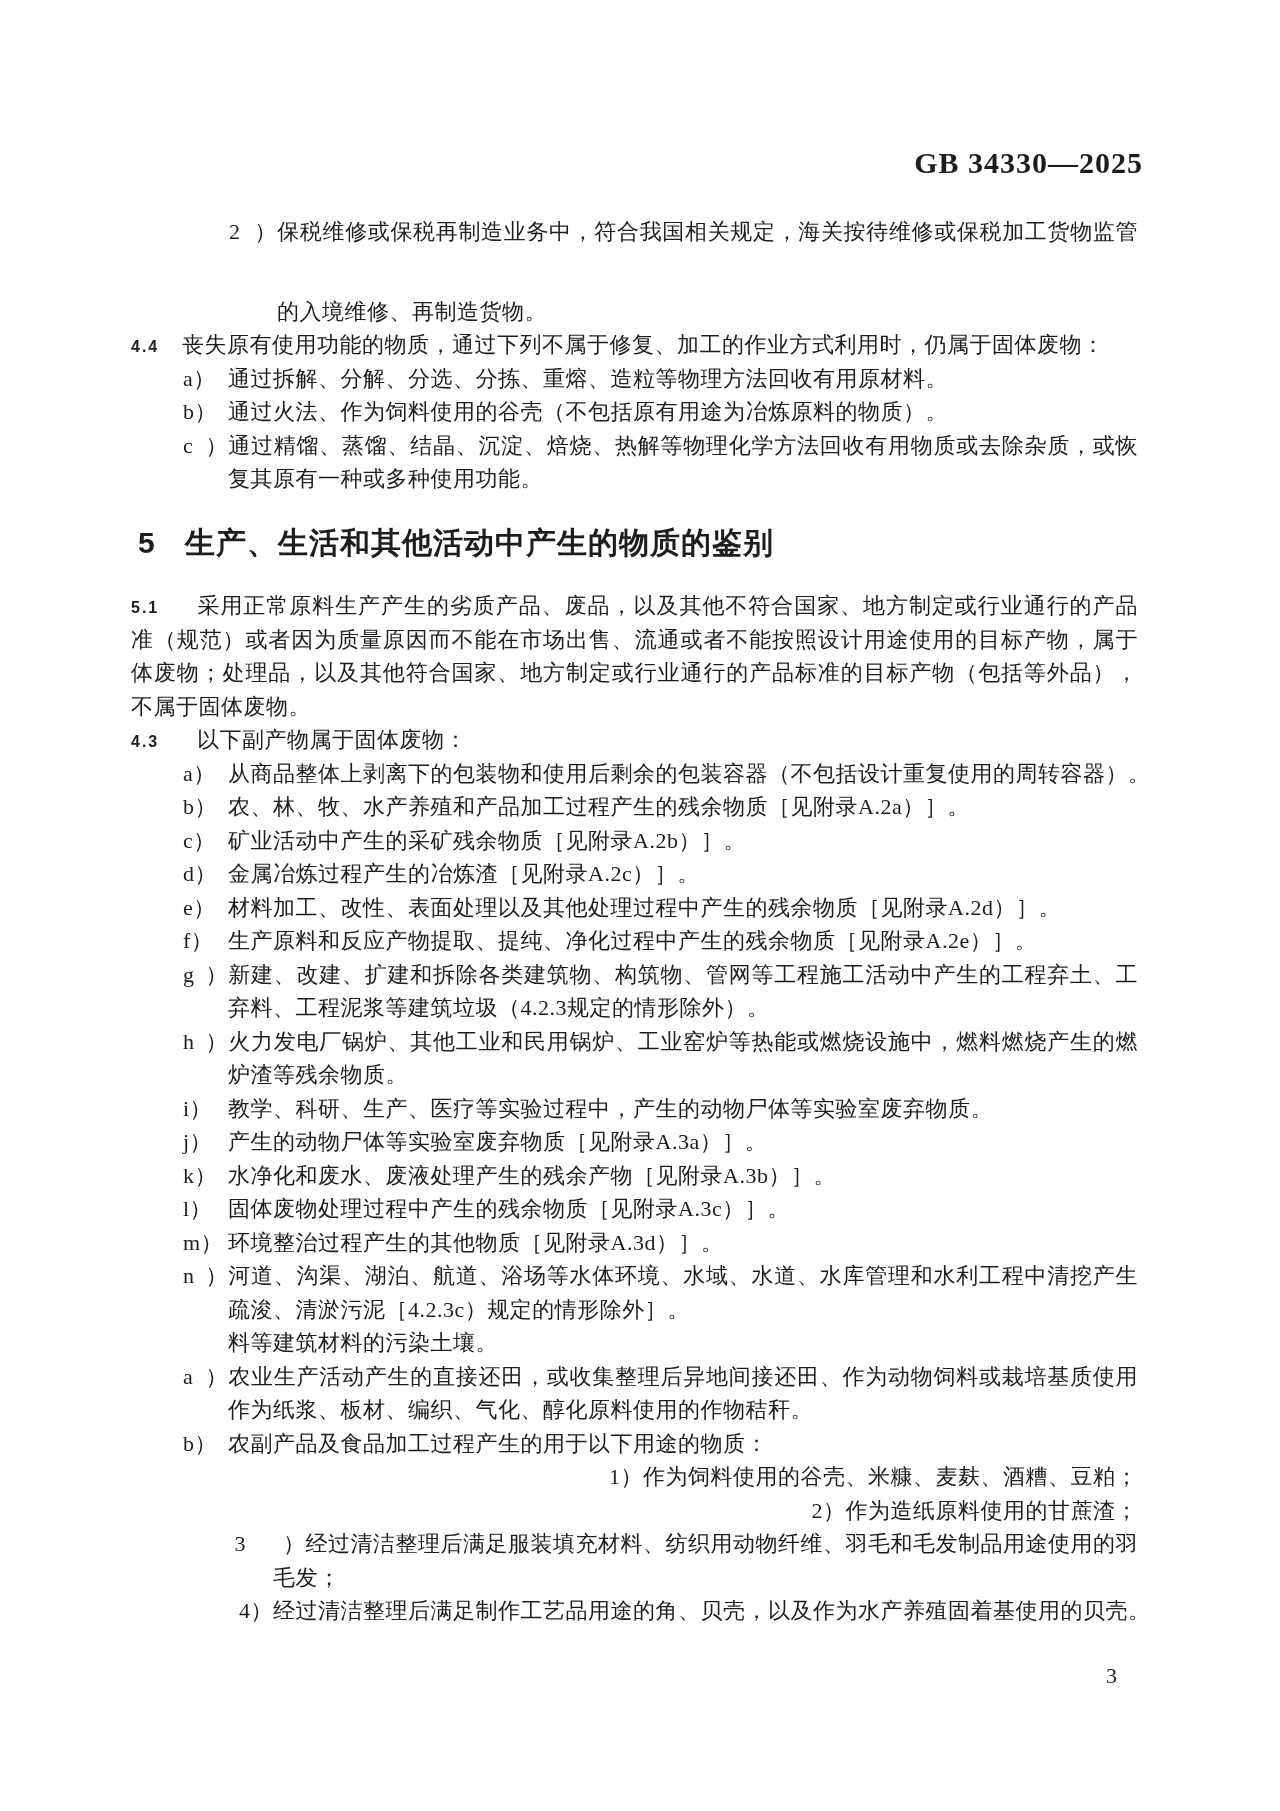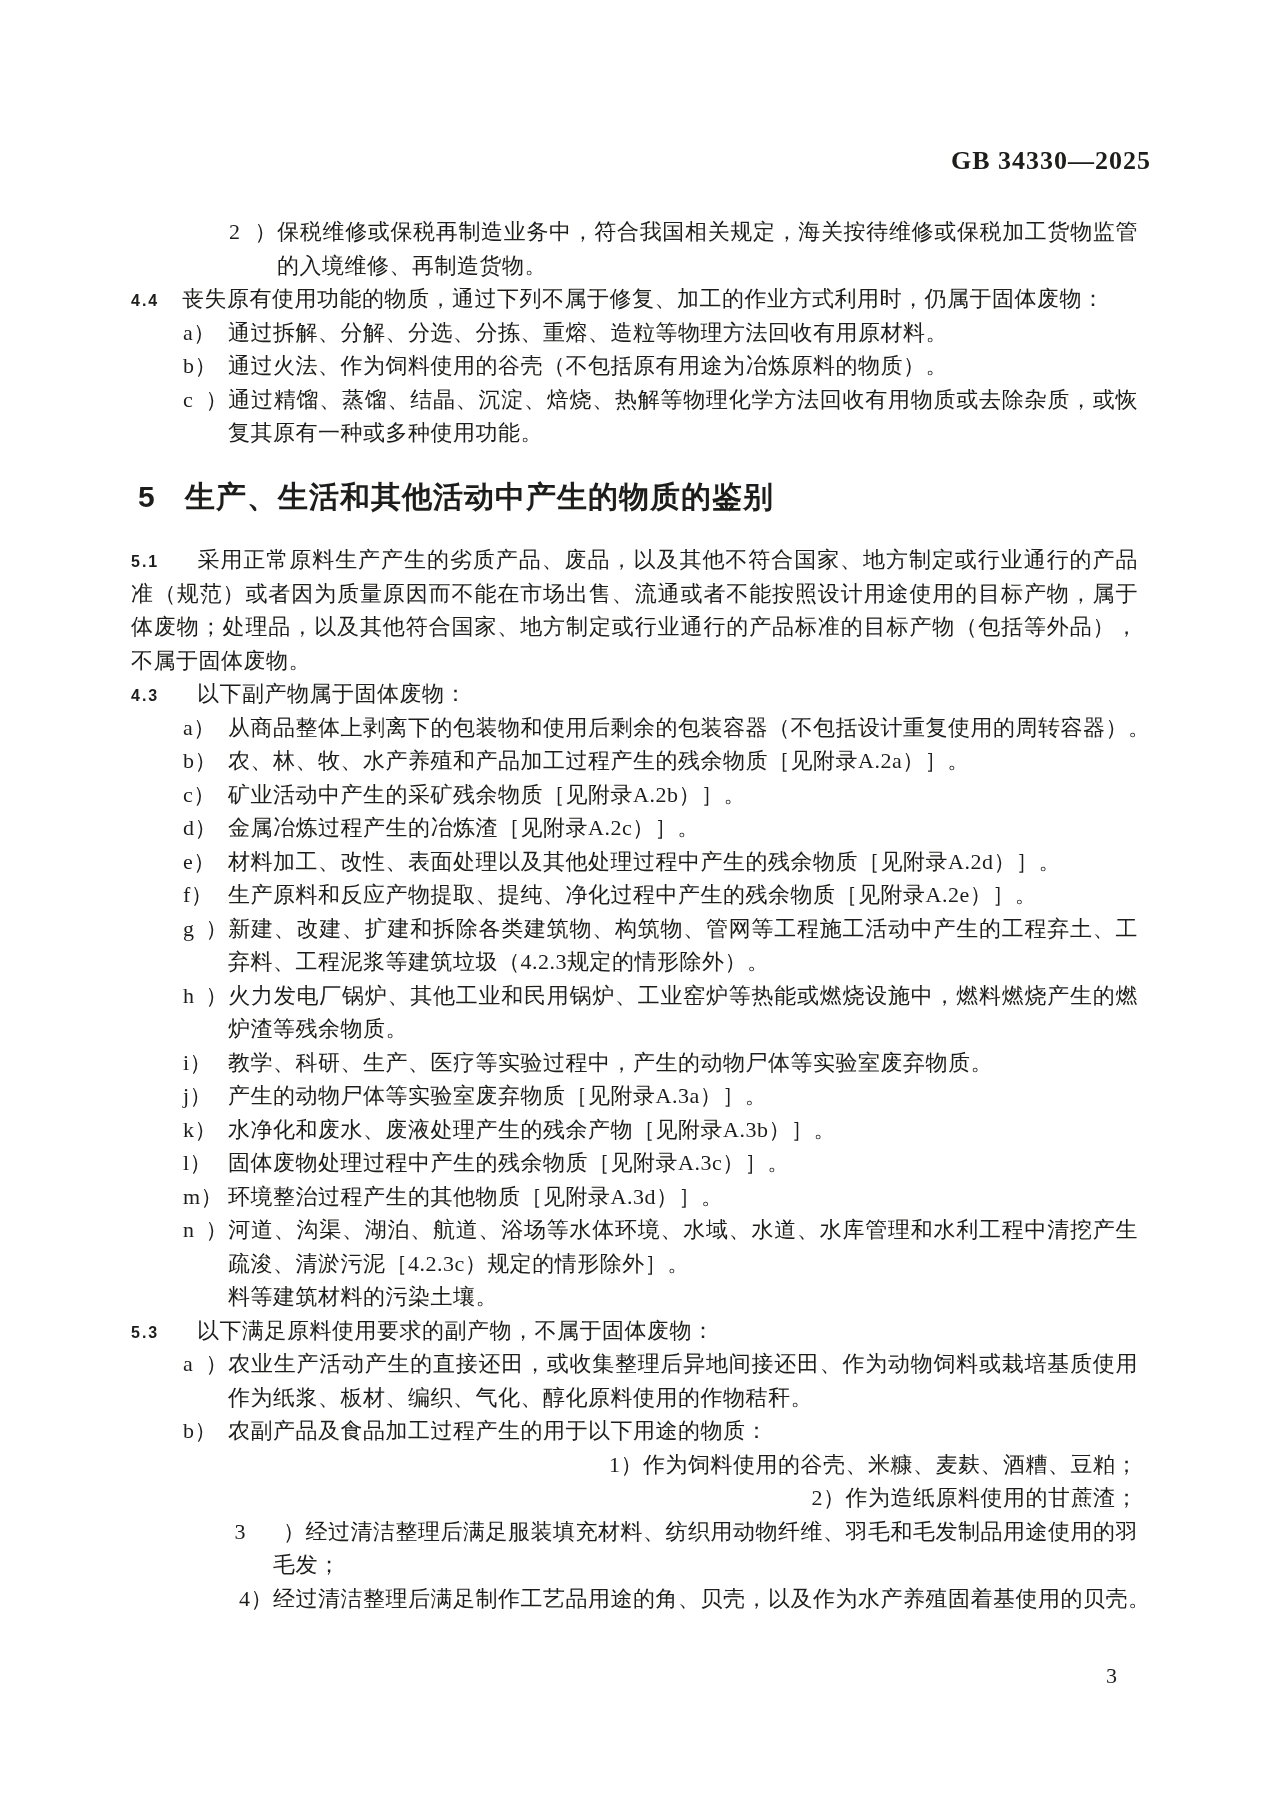--- a/index.html
+++ b/index.html
@@ -7,22 +7,22 @@
   .page {
     position:relative;
     width:1280px; height:1811px;
     margin:0 auto;
     background:#ffffff;
     color:#1d1d1b;
     font-family:"Liberation Serif","DejaVu Serif",serif;
     overflow:hidden;
   }
   .hdr {
-    position:absolute; top:146px; right:129px;
-    font-size:26px; font-weight:bold; letter-spacing:1px;
+    position:absolute; top:146px; right:137px;
+    font-size:30px; font-weight:bold; letter-spacing:1px;
     font-family:"Liberation Serif","DejaVu Serif",serif;
   }
   .body {
     position:absolute; left:131px; top:215px; width:1007px;
     font-size:22px;
   }
   .ln {
     height:33.5px; line-height:33.5px;
     overflow:hidden; white-space:nowrap;
     letter-spacing:0.5px;
@@ -30,21 +30,21 @@
   .fill { white-space:normal; text-align:justify; text-align-last:justify; }
   .lbl { display:inline-block; }
   
   .ind1  { padding-left:52px; }  .ind1 .lbl { width:45px; }
   .ind1w { padding-left:97px; }
   
   .ind2  { padding-left:71px;text-align:right; }  .ind2 .lbl { width:71px; }
   .ind2w { padding-left:142px; }
   
   .ind2top  { padding-left:98px; } .ind2top .lbl { width:48px; }
-  .ind2topw { padding-left:146px; }
+  .ind2topw { padding-left:146px;margin-top:46px; }
   
   .num {
     display:inline-block; width:66px;
     font-family:Liberation Sans, sans-serif;
     font-weight:bold; font-size:16px; letter-spacing:2px;
   }
   .num44 { width:51px; }
   
   .heading {
     margin:30px 0; padding-left:7px;
@@ -97,21 +97,20 @@
     <div class="ln ind1w"><span>炉渣等残余物质。</span></div>
     <div class="ln ind1"><span class="lbl">i）</span><span>教学、科研、生产、医疗等实验过程中，产生的动物尸体等实验室废弃物质。</span></div>
     <div class="ln ind1"><span class="lbl">j）</span><span>产生的动物尸体等实验室废弃物质［见附录A.3a）］。</span></div>
     <div class="ln ind1"><span class="lbl">k）</span><span>水净化和废水、废液处理产生的残余产物［见附录A.3b）］。</span></div>
     <div class="ln ind1"><span class="lbl">l）</span><span>固体废物处理过程中产生的残余物质［见附录A.3c）］。</span></div>
     <div class="ln ind1"><span class="lbl">m）</span><span>环境整治过程产生的其他物质［见附录A.3d）］。</span></div>
     <div class="ln ind1 fill"><span class="lbl">n）</span><span>河道、沟渠、湖泊、航道、浴场等水体环境、水域、水道、水库管理和水利工程中清挖产生的</span></div>
     <div class="ln ind1w"><span>疏浚、清淤污泥［4.2.3c）规定的情形除外］。</span></div>
     <div class="ln ind1w"><span>料等建筑材料的污染土壤。</span></div>
 
-    <div class="ln"><span class="num">5.3</span><span>以下满足原料使用要求的副产物，不属于固体废物：</span></div>
     <div class="ln ind1 fill"><span class="lbl">a）</span><span>农业生产活动产生的直接还田，或收集整理后异地间接还田、作为动物饲料或栽培基质使用或</span></div>
     <div class="ln ind1w"><span>作为纸浆、板材、编织、气化、醇化原料使用的作物秸秆。</span></div>
     <div class="ln ind1"><span class="lbl">b）</span><span>农副产品及食品加工过程产生的用于以下用途的物质：</span></div>
     <div class="ln ind2"><span class="lbl">1）</span><span>作为饲料使用的谷壳、米糠、麦麸、酒糟、豆粕；</span></div>
     <div class="ln ind2"><span class="lbl">2）</span><span>作为造纸原料使用的甘蔗渣；</span></div>
     <div class="ln ind2 fill"><span class="lbl">3）</span><span>经过清洁整理后满足服装填充材料、纺织用动物纤维、羽毛和毛发制品用途使用的羽毛、</span></div>
     <div class="ln ind2w"><span>毛发；</span></div>
     <div class="ln ind2"><span class="lbl">4）</span><span>经过清洁整理后满足制作工艺品用途的角、贝壳，以及作为水产养殖固着基使用的贝壳。</span></div>
 
   </div>

